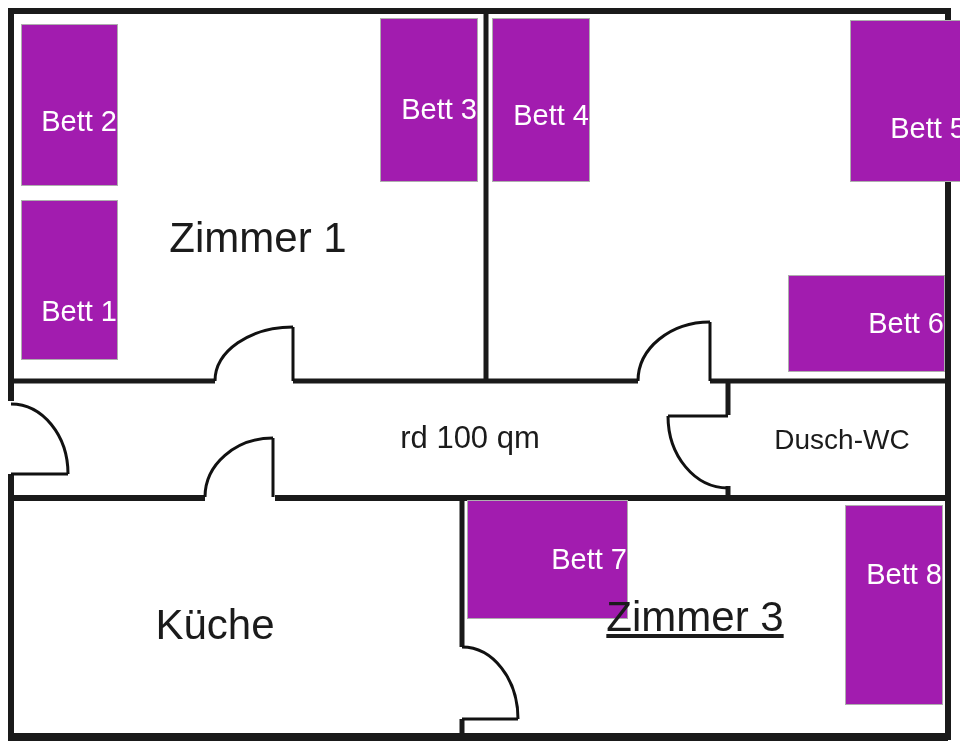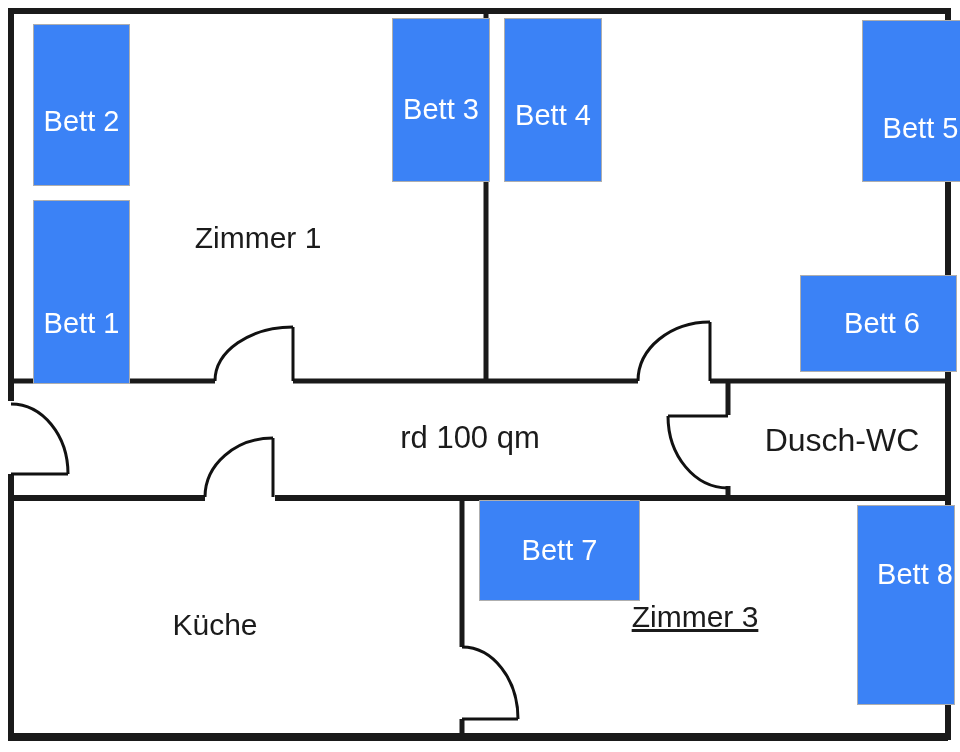--- a/index.html
+++ b/index.html
@@ -3,42 +3,42 @@
 <meta charset="utf-8">
 <style>
   html,body{margin:0;padding:0;background:#ffffff;}
   .plan{
     position:relative;width:960px;height:752px;background:#ffffff;overflow:hidden;
     font-family:"Liberation Sans","DejaVu Sans",sans-serif;
   }
   .layer{position:absolute;left:0;top:0;width:960px;height:752px;}
   
   .bed{
-    position:absolute;background:#3b82f6;border:1px solid #aeaeae;box-sizing:border-box;
-    display:flex;align-items:center;justify-content:center;margin-left:12px;
+    position:absolute;background:#a21caf;border:1px solid #aeaeae;box-sizing:border-box;
+    display:flex;align-items:center;justify-content:flex-end;
   }
   .bed span{color:#ffffff;font-size:29px;line-height:1;white-space:nowrap;}
-  .bett1{left:21px;top:200px;width:97px;height:184px;padding-top:62px;}
+  .bett1{left:21px;top:200px;width:97px;height:160px;padding-top:62px;}
   .bett2{left:21px;top:24px;width:97px;height:162px;padding-top:32px;}
   .bett3{left:380px;top:18px;width:98px;height:164px;padding-top:18px;}
   .bett4{left:492px;top:18px;width:98px;height:164px;padding-top:30px;}
   .bett5{left:850px;top:20px;width:117px;height:162px;padding-top:54px;}
   .bett6{left:788px;top:275px;width:157px;height:97px;padding-left:7px;}
-  .bett7{left:467px;top:500px;width:161px;height:101px;}
+  .bett7{left:467px;top:500px;width:161px;height:119px;}
   .bett8{left:845px;top:505px;width:98px;height:200px;padding-bottom:62px;padding-left:18px;}
   
   .room-label{
     position:absolute;transform:translate(-50%,-50%);
-    color:#1b1b1b;font-size:30px;line-height:1;white-space:nowrap;
+    color:#1b1b1b;font-size:42px;line-height:1;white-space:nowrap;
   }
   .lbl-zimmer1{left:258px;top:238px;}
   .lbl-zimmer2{left:681px;top:237px;}
   .lbl-zimmer3{left:695px;top:617px;text-decoration:underline;}
   .lbl-kueche{left:215px;top:625px;}
-  .lbl-duschwc{left:842px;top:440px;font-size:32px;}
+  .lbl-duschwc{left:842px;top:440px;font-size:28px;}
   .lbl-area{left:470px;top:437px;font-size:31px;}
   svg .wall{stroke:#1a1a1a;fill:none;}
   svg .door{stroke:#111111;stroke-width:3;fill:none;}
 </style>
 </head>
 <body>
 
 <div class="plan">
 
   <svg class="layer" width="960" height="752" viewBox="0 0 960 752">

